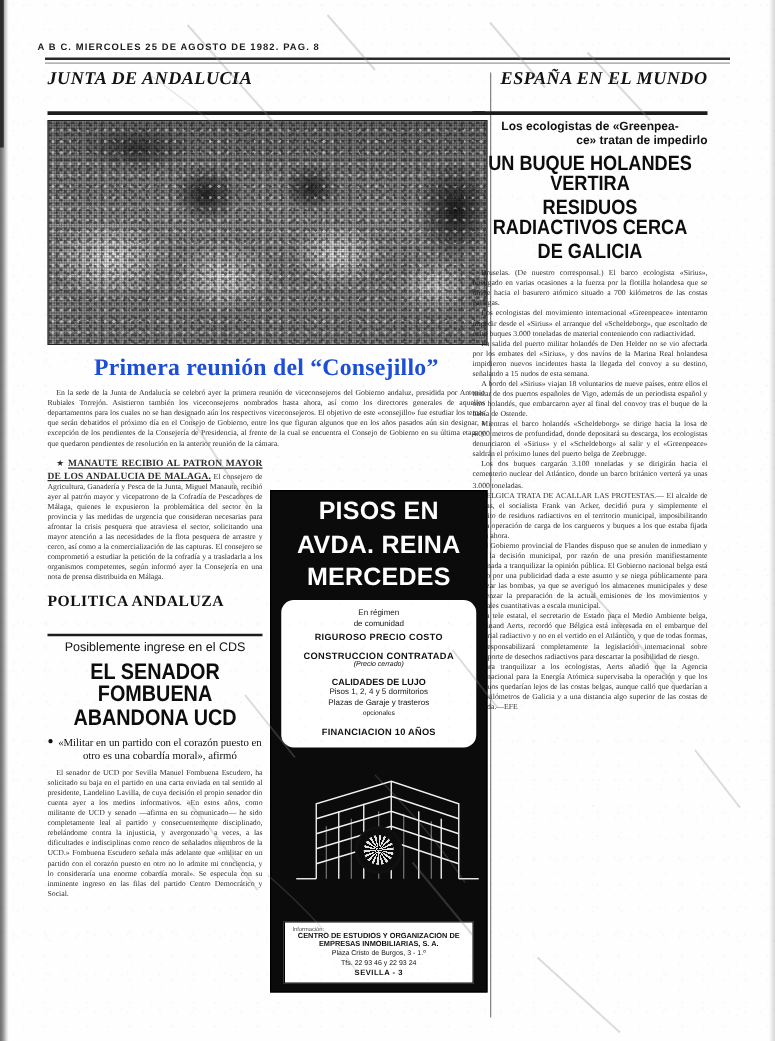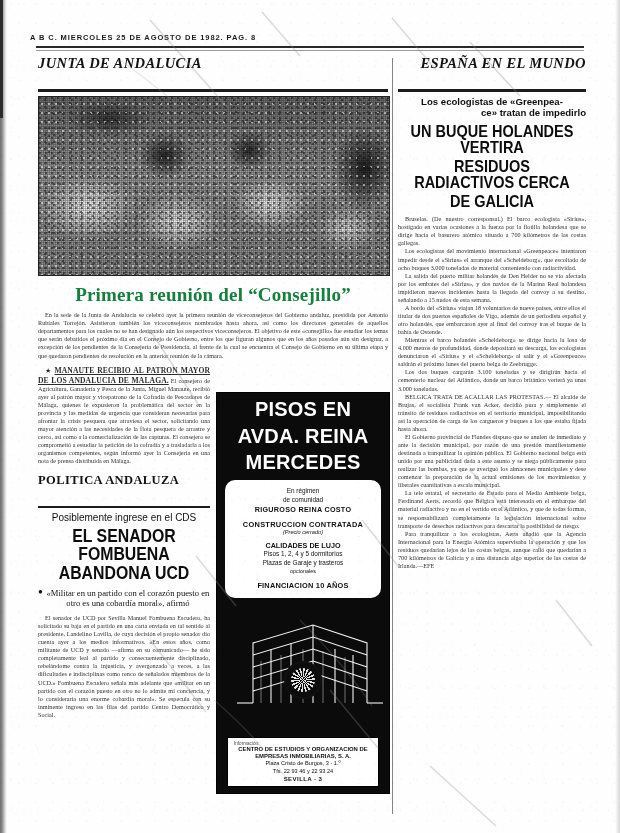--- a/index.html
+++ b/index.html
@@ -103,21 +103,21 @@
 
   
   .col-left {
     position: absolute;
     left: 38px; top: 56px;
     width: 350px;
     height: 760px;
   }
   .col-right {
     position: absolute;
-    left: 398px; top: 56px;
+    left: 378px; top: 56px;
     width: 188px;
     height: 760px;
   }
   .col-divider {
     position: absolute;
     left: 392px; top: 58px;
     width: 1px; height: 756px;
     background: #5c5c5c;
     opacity: .75;
   }
@@ -183,21 +183,21 @@
       radial-gradient(circle at 88% 88%, #111 0 1.2px, transparent 1.3px);
     background-size: 6px 5px, 9px 7px, 7px 9px, 11px 8px;
     opacity: .5;
   }
 
   
   .hl-serif-bold {
     font-family: "Liberation Serif", serif;
     font-weight: bold;
     text-align: center;
-    color: #15803d;
+    color: #1d4ed8;
     line-height: 1.08;
   }
   .story-title {
     font-size: 19px;
     letter-spacing: .2px;
     margin: 9px 0 6px 0;
   }
 
   
   .deck-condensed {
@@ -426,21 +426,21 @@
 
   <div class="ad">
 
     <div class="ad-title ad-soft">PISOS EN</div>
     <div class="ad-title ad-soft">AVDA. REINA</div>
     <div class="ad-title ad-soft">MERCEDES</div>
 
     <div class="ad-panel ad-soft">
       <div class="ad-l1">En régimen</div>
       <div class="ad-l1">de comunidad</div>
-      <div class="ad-l2">RIGUROSO REINA COSTO</div>
+      <div class="ad-l2">RIGUROSO PRECIO COSTO</div>
       <div class="ad-l3">CONSTRUCCION CONTRATADA</div>
       <div class="ad-l3s">(Precio cerrado)</div>
       <div class="ad-l4">CALIDADES DE LUJO</div>
       <div class="ad-l5">Pisos 1, 2, 4 y 5 dormitorios</div>
       <div class="ad-l5">Plazas de Garaje y trasteros</div>
       <div class="ad-l5s">opcionales</div>
       <div class="ad-l6">FINANCIACION 10 AÑOS</div>
     </div>
 
     <svg class="ad-building" viewBox="0 0 172 108" preserveAspectRatio="none">

